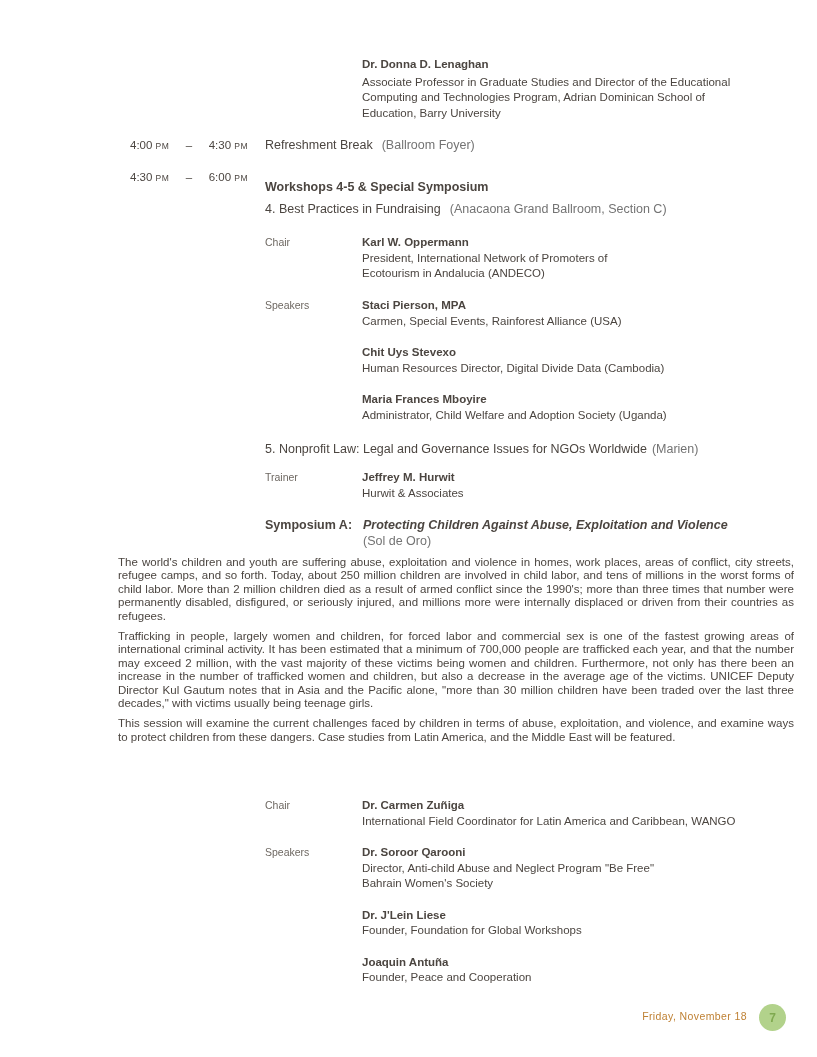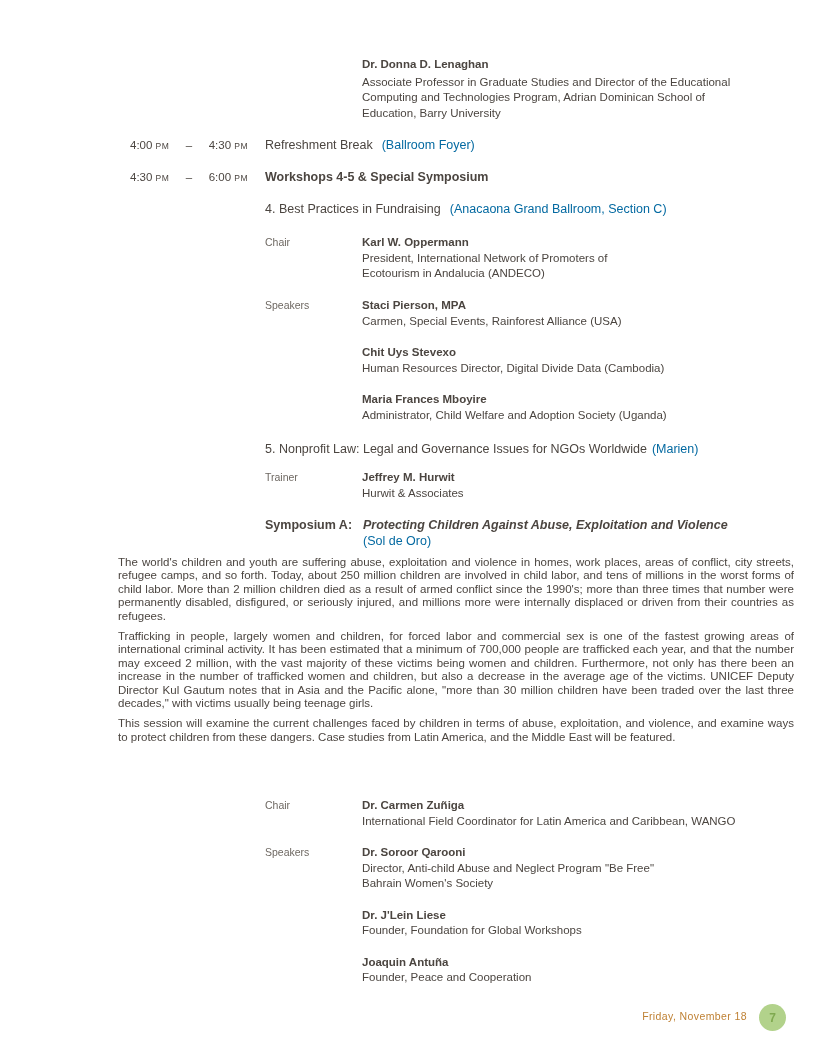--- a/index.html
+++ b/index.html
@@ -23,21 +23,21 @@
 
   
   .time-cell {
     left: 130px; width: 118px;
     display: flex; justify-content: space-between;
     font-size: 11.5px; line-height: 15px;
   }
   .ampm { font-size: 8.5px; letter-spacing: 0.5px; }
   .section-title { font-size: 12.5px; line-height: 16px; }
   .section-title.bold { font-weight: bold; }
-  .venue { color: #0369a1; }
+  .venue { color: #737373; }
   .venue-gap { margin-left: 9px; }
   .venue-gap-sm { margin-left: 5px; margin-top: 23px; }
 
   .role-label { font-size: 10.5px; color: #6e6862; line-height: 15px; }
   .role-row { display: flex; }
   .role-col { width: 97px; flex: 0 0 97px; }
 
   
   .symp-label { font-weight: bold; font-size: 12.5px; display: inline-block; width: 98px; }
   .symp-title { font-weight: bold; font-style: italic; font-size: 12.5px; }
@@ -87,21 +87,21 @@
   </div>
   <div class="abs section-title" style="left:265px; top:137px;">
     <span>Refreshment Break</span><span class="venue venue-gap">(Ballroom Foyer)</span>
   </div>
 
   <div class="abs time-cell" style="top:170px;">
     <span><span>4:30</span> <span class="ampm">PM</span></span>
     <span>–</span>
     <span><span>6:00</span> <span class="ampm">PM</span></span>
   </div>
-  <div class="abs section-title bold" style="left:265px; top:169px;">Workshops 4-5 &amp; Special Symposium</div>
+  <div class="abs section-title bold" style="left:265px; top:179px;">Workshops 4-5 &amp; Special Symposium</div>
 
   <div class="abs section-title" style="left:265px; top:201px;">
     <span>4. Best Practices in Fundraising</span><span class="venue venue-gap">(Anacaona Grand Ballroom, Section C)</span>
   </div>
 
   <div class="abs role-row" style="left:265px; top:235px; width:480px;">
     <div class="role-col role-label">Chair</div>
     <div>
       <div class="person-name">Karl W. Oppermann</div>
       <div class="person-desc">President, International Network of Promoters of

